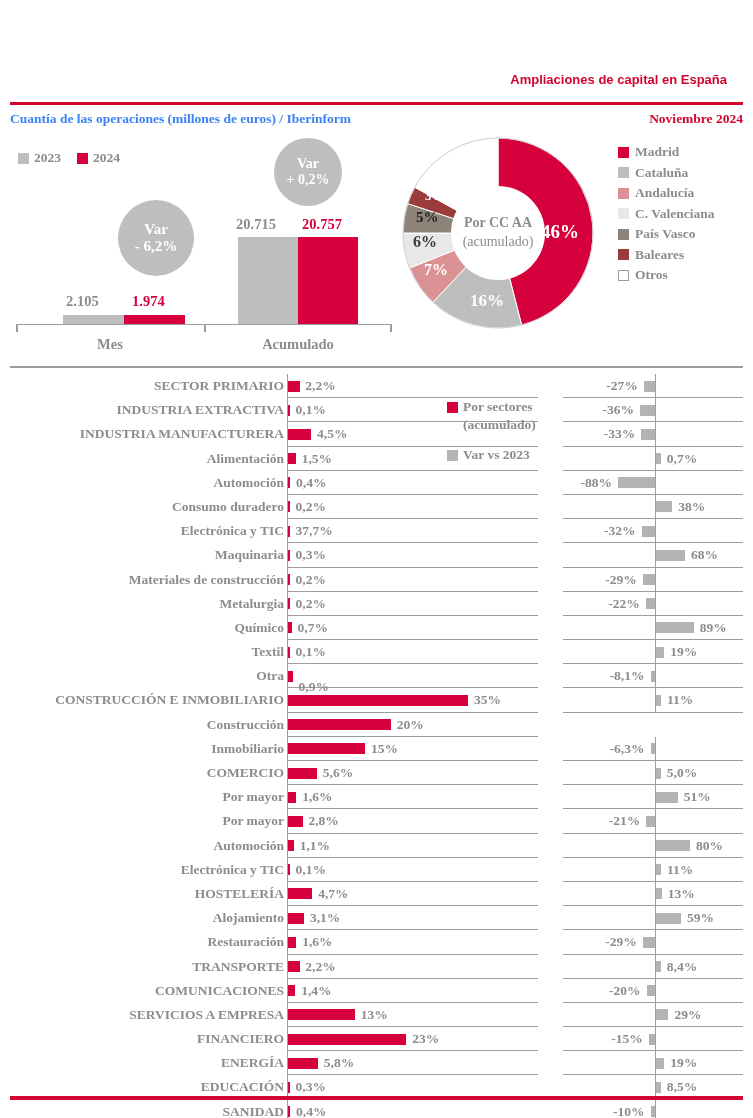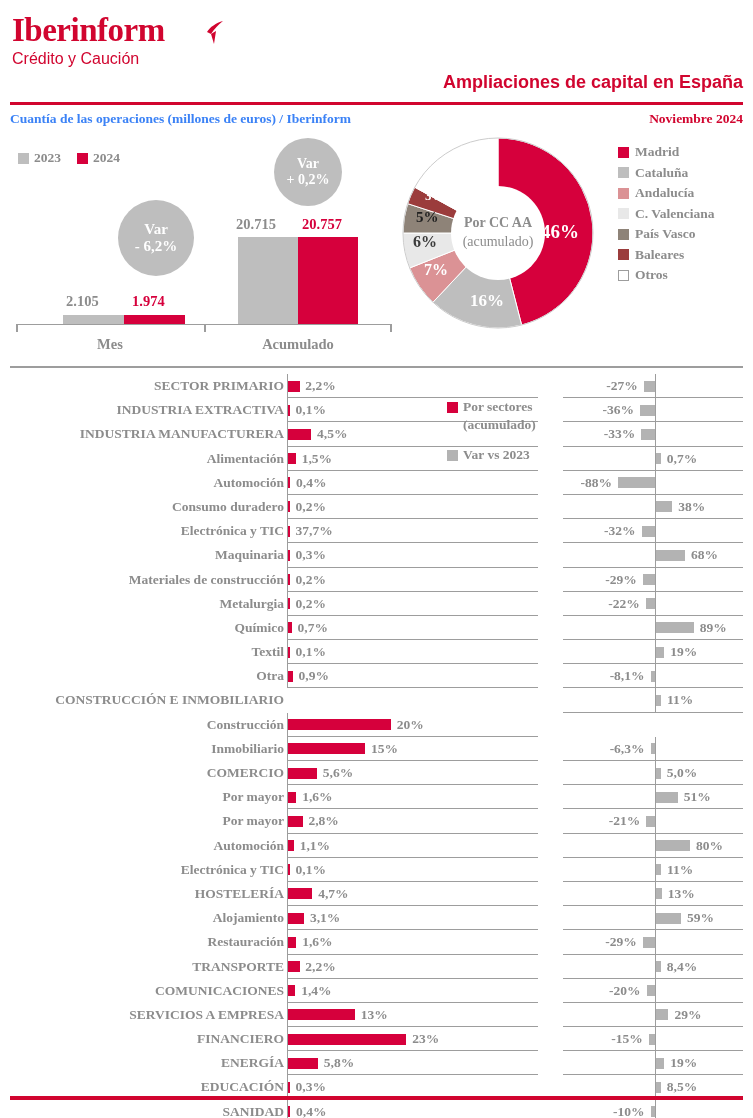--- a/index.html
+++ b/index.html
@@ -18,23 +18,23 @@
     font-weight: bold; font-size: 33px; color: #D1052F;
     letter-spacing: -0.5px; line-height: 1;
   }
   .logo-sub {
     font-family: "Liberation Sans", sans-serif;
     font-size: 16px; color: #D1052F; margin-top: 4px; line-height: 1;
   }
   .logo-mark { position: absolute; left: 186px; top: 6px; width: 26px; height: 24px; }
 
   .main-title {
-    position: absolute; right: 10px; top: 72px;
+    position: absolute; right: 26px; top: 72px;
     font-family: "Liberation Sans", sans-serif;
-    font-weight: bold; font-size: 18px; color: #D1052F;
+    font-weight: bold; font-size: 13px; color: #D1052F;
     white-space: nowrap;
   }
   .rule-top {
     position: absolute; left: 10px; top: 102px; width: 733px; height: 3px;
     background: #D1052F;
   }
   .sub-title {
     position: absolute; left: 10px; top: 111px;
     font-family: "Liberation Serif", serif; font-weight: bold;
     font-size: 13.5px; color: #3b82f6; white-space: nowrap;
@@ -139,28 +139,20 @@
 
   .rule-bottom {
     position: absolute; left: 10px; bottom: 18px; width: 733px; height: 4px; background: #D1052F;
   }
 </style>
 </head>
 <body>
 
 <div class="page">
 
-  <div class="logo-block">
-    <div class="logo-name">Iberinform</div>
-    <div class="logo-sub">Crédito y Caución</div>
-    <svg class="logo-mark" viewBox="0 0 26 24">
-      <path d="M25 1 C18 3, 12 7, 9 12 L13 14 C16 9, 20 5, 25 1 Z" fill="#D1052F"></path>
-      <path d="M13 14 L16 24 L18 11 Z" fill="#D1052F"></path>
-    </svg>
-  </div>
 
   <div class="main-title">Ampliaciones de capital en España</div>
   <div class="rule-top"></div>
   <div class="sub-title">Cuantía de las operaciones (millones de euros) / Iberinform</div>
   <div class="date-label">Noviembre 2024</div>
 
   <div class="topbar-legend">
     <span class="lg-item">
       <span class="lg-swatch" id="tl-sw-0" style="background: rgb(190, 190, 190);"></span>
       <span class="lg-text">2023</span>
@@ -436,31 +428,37 @@
           <div class="gbar" style="width: 8px; left: 93.3px;"></div>
           <div class="gbar-val" style="left: 107.3px;">19%</div>
         </div>
       </div>
       <div class="srow">
         <div class="s-name minor">Otra</div>
         <div class="lpanel">
           <div class="axisline"></div>
           <div class="gridline"></div>
           <div class="rbar" style="width: 4.6px;"></div>
-          <div class="rbar-val" style="left: 11.6px;">0,9%</div>
+          <div class="rbar-val" style="left: 11.6px; margin-top: 11px;">0,9%</div>
         </div>
         <div class="rpanel">
           <div class="gridline"></div>
           <div class="zeroline"></div>
           <div class="gbar" style="width: 4.5px; left: 87.5px;"></div>
           <div class="gbar-val" style="right: 98.5px;">-8,1%</div>
         </div>
       </div>
       <div class="srow">
         <div class="s-name major">CONSTRUCCIÓN E INMOBILIARIO</div>
+        <div class="lpanel">
+          <div class="axisline"></div>
+          <div class="gridline"></div>
+          <div class="rbar" style="width: 179.9px;"></div>
+          <div class="rbar-val" style="left: 186.9px;">35%</div>
+        </div>
         <div class="rpanel">
           <div class="gridline"></div>
           <div class="zeroline"></div>
           <div class="gbar" style="width: 4.6px; left: 93.3px;"></div>
           <div class="gbar-val" style="left: 103.9px;">11%</div>
         </div>
       </div>
       <div class="srow">
         <div class="s-name minor">Construcción</div>
         <div class="lpanel">

